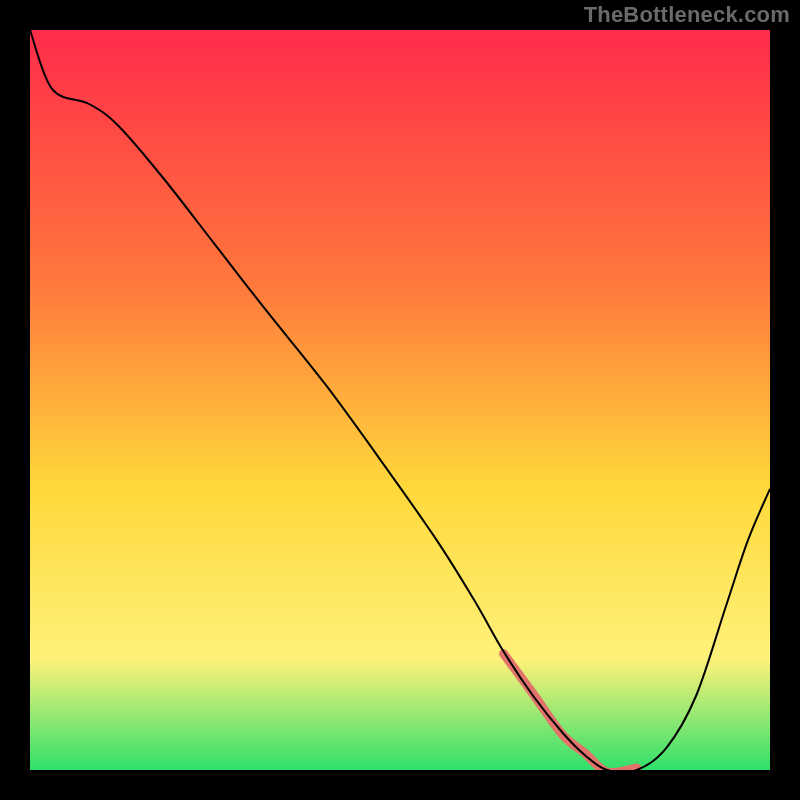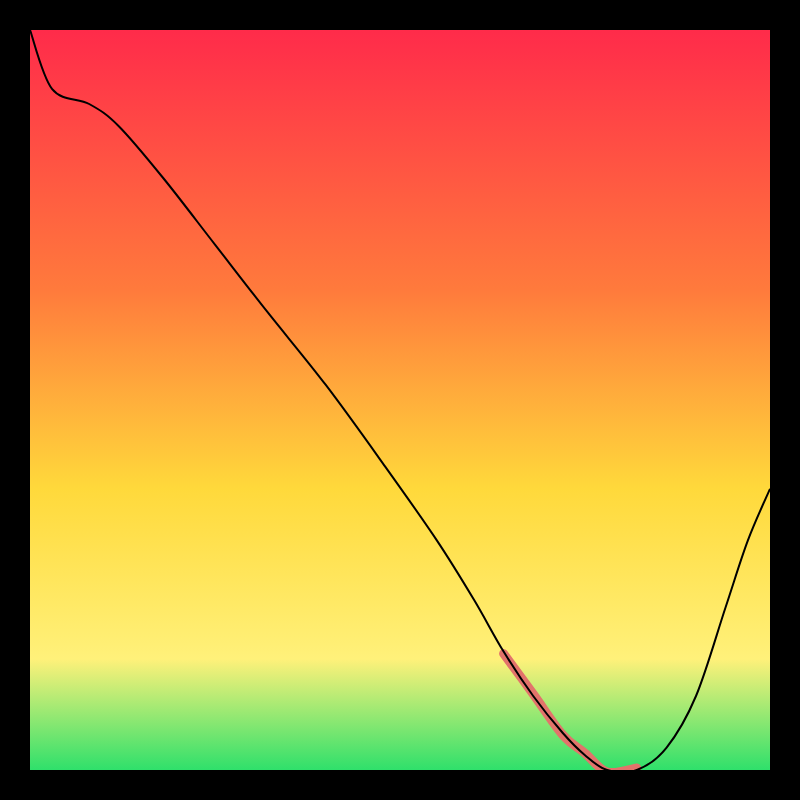--- a/index.html
+++ b/index.html
@@ -49,20 +49,21 @@
     fill: none;
     stroke: #e2736b;
     stroke-width: 9;
     stroke-linecap: round;
   }
 </style>
 </head>
 <body>
 
 <div class="frame">
+  <div class="watermark">TheBottleneck.com</div>
 
   <div class="plot-wrap">
     <svg viewBox="0 0 740 740">
       <defs>
         <linearGradient id="bg-grad" x1="0" y1="0" x2="0" y2="1">
           <stop id="g0" offset="0%" stop-color="#ff2b4a"></stop>
           <stop id="g1" offset="35%" stop-color="#ff7a3c"></stop>
           <stop id="g2" offset="62%" stop-color="#ffd93b"></stop>
           <stop id="g3" offset="85%" stop-color="#fff17a"></stop>
           <stop id="g4" offset="100%" stop-color="#2fe06b"></stop>

